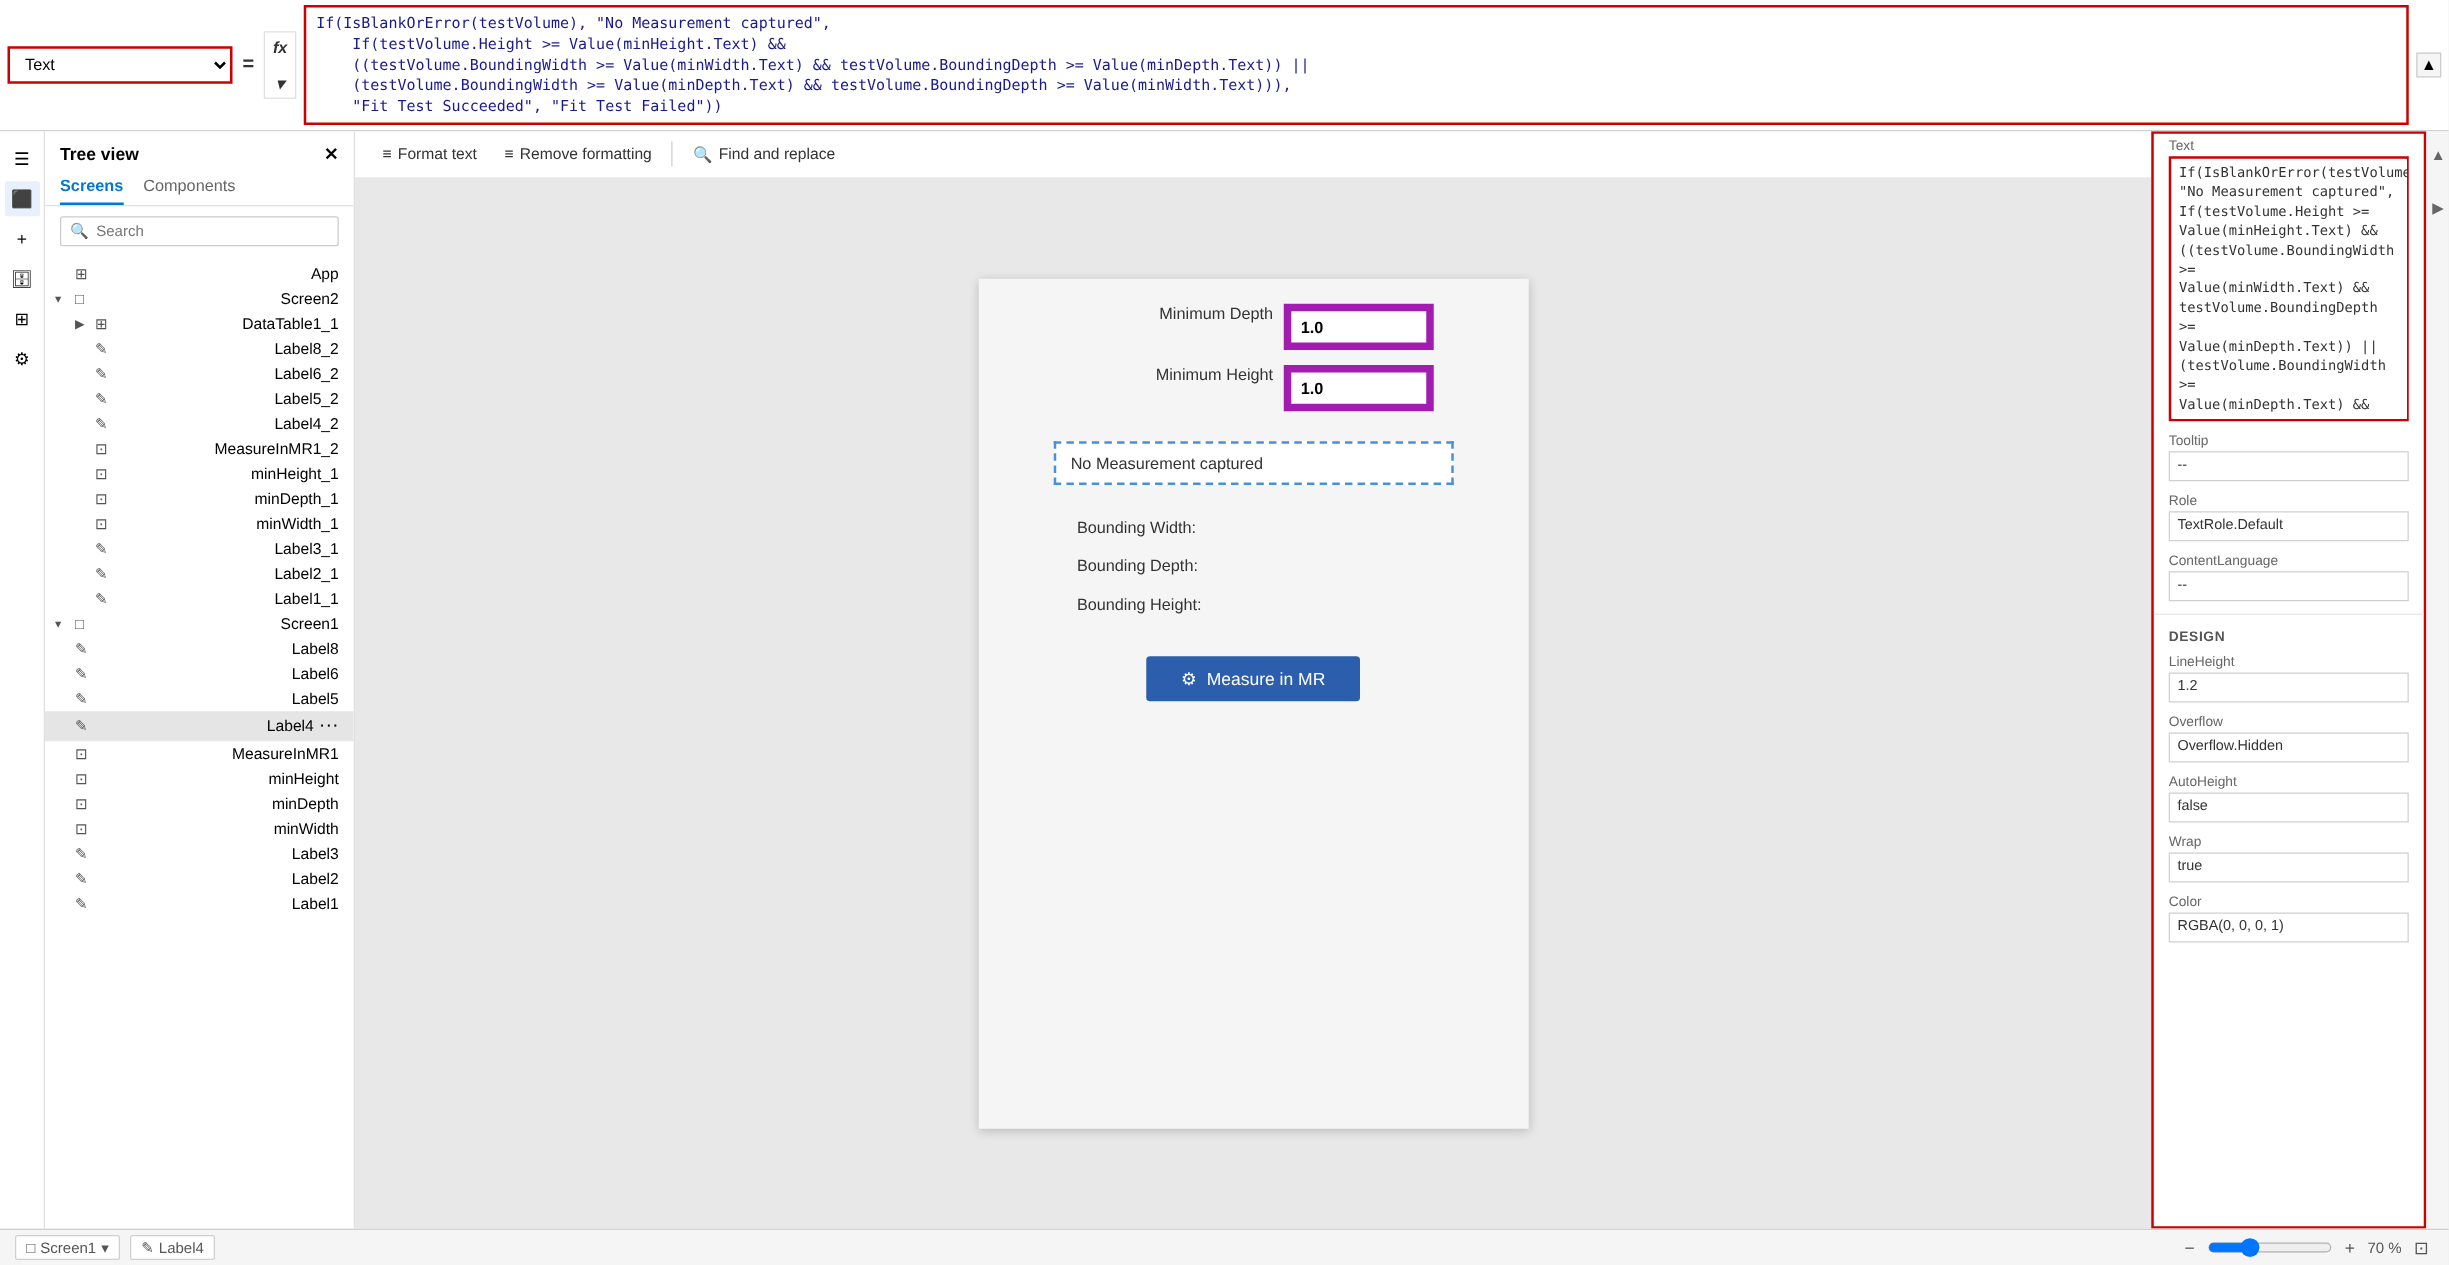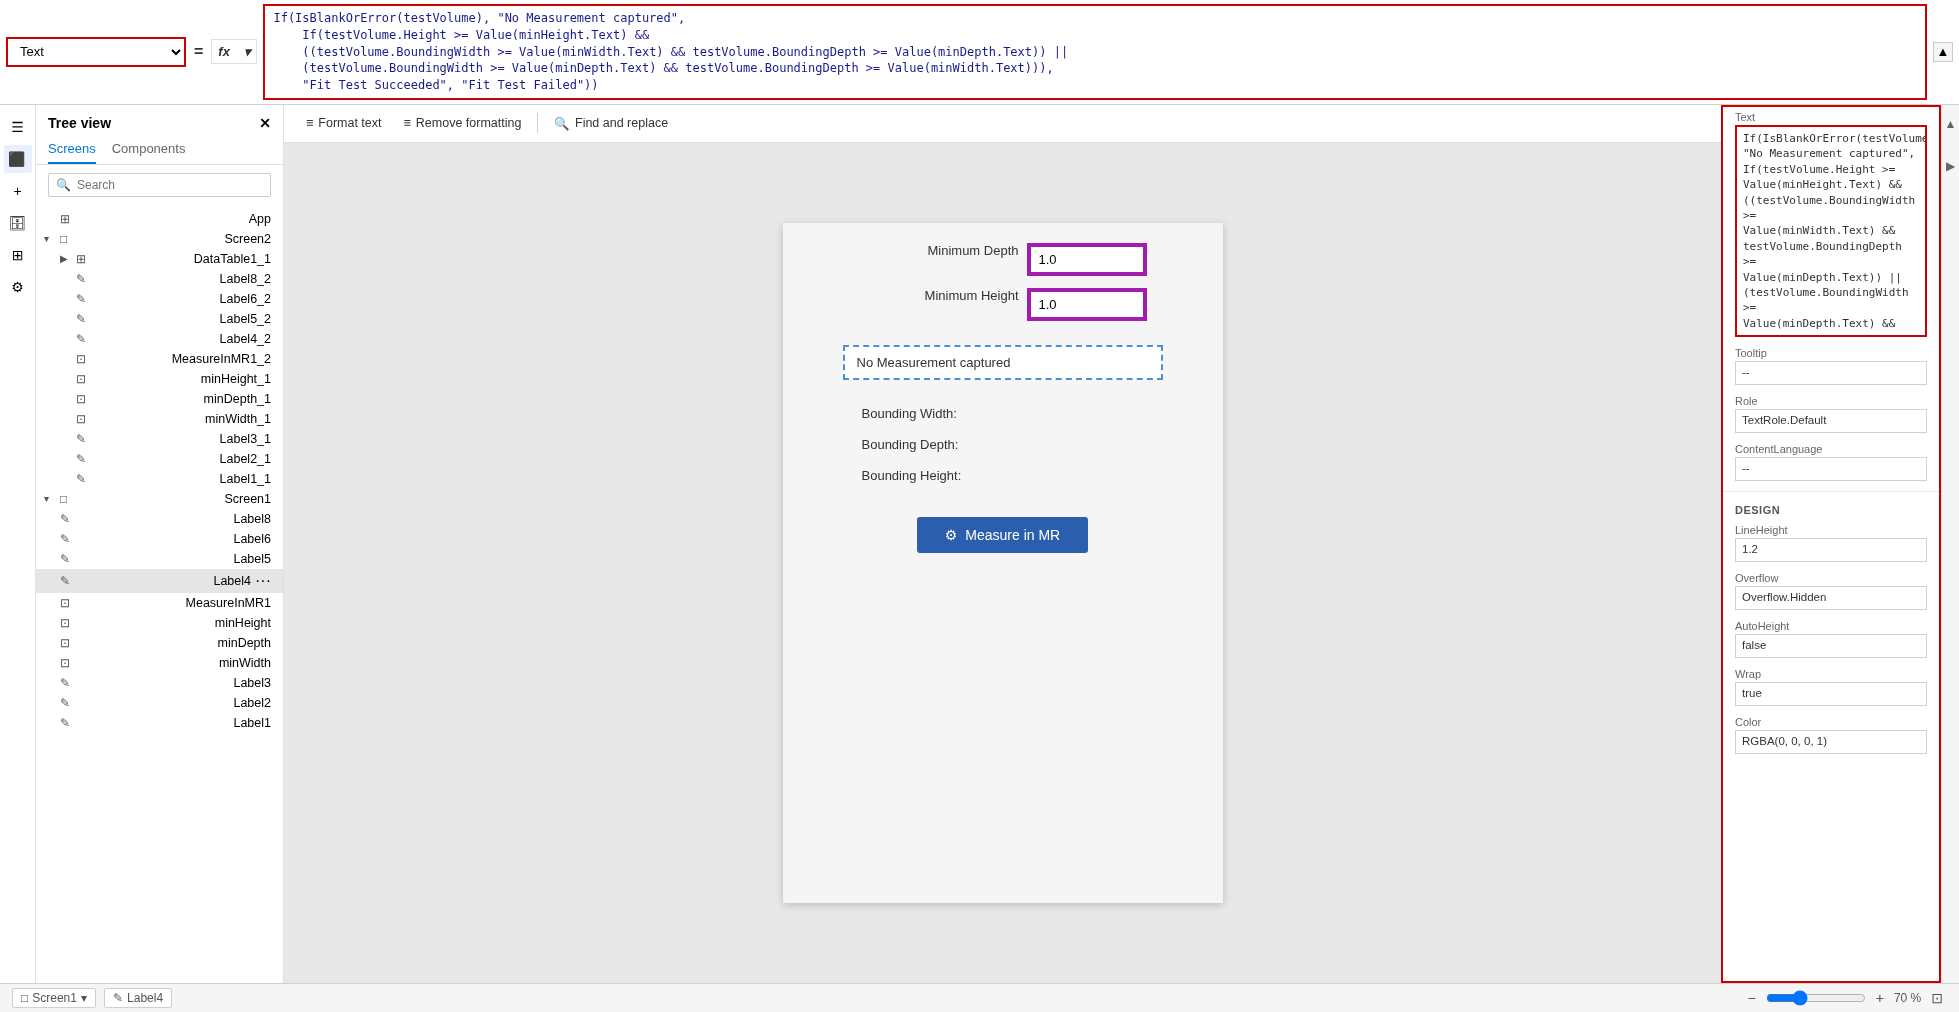--- a/index.html
+++ b/index.html
@@ -12,21 +12,21 @@
     .formula-bar-left {
       display: flex; align-items: center; gap: 4px;
     }
     .formula-selector {
       border: 2px solid #cc0000; padding: 4px 8px; font-size: 13px; min-width: 180px; background: #fff; height: 30px;
     }
     .formula-equals {
       font-size: 16px; font-weight: bold; color: #333; padding: 0 4px;
     }
     .fx-button {
-      display: flex; align-items: center; gap: 14px; font-style: italic; font-weight: bold; color: #333; padding: 4px 6px; background: #fff; border: 1px solid #e0e0e0; cursor: pointer; font-size: 13px;
+      display: flex; align-items: center; gap: 14px; font-style: italic; font-weight: bold; color: #333; padding: 4px 6px; background: #fff; border: 1px solid #e0e0e0; cursor: pointer; font-size: 13px; flex-direction: column;
     }
     .formula-content {
       flex: 1; border: 2px solid #cc0000; padding: 4px 8px; font-size: 12px; font-family: 'Consolas', monospace; color: #1a1a8c; line-height: 1.4; background: #fff; min-height: 30px;
     }
     .formula-collapse {
       width: 20px; height: 20px; border: 1px solid #ccc; display: flex; align-items: center; justify-content: center; cursor: pointer; background: #f5f5f5;
     }
 
     
     .main-layout {
@@ -48,21 +48,21 @@
     }
     .tree-panel-header {
       display: flex; align-items: center; justify-content: space-between; padding: 10px 12px 6px; font-weight: 600; font-size: 14px;
     }
     .tree-panel-tabs {
       display: flex; border-bottom: 1px solid #e0e0e0; padding: 0 12px; gap: 16px;
     }
     .tree-tab {
       padding: 4px 0 6px; font-size: 13px; cursor: pointer; border-bottom: 2px solid transparent; color: #666;
     }
-    .tree-tab.active { border-bottom-color: #0078d4; color: #0078d4; font-weight: 400; }
+    .tree-tab.active { border-bottom-color: #0078d4; color: #0078d4; font-weight: 700; }
     .tree-search {
       padding: 8px 12px;
     }
     .tree-search input {
       width: 100%; padding: 4px 25px 4px 28px; border: 1px solid #ccc; border-radius: 2px; font-size: 12px; background: #fff;
     }
     .tree-search-wrapper {
       position: relative;
     }
     .tree-search-icon {
@@ -100,21 +100,21 @@
     }
 
     
     .form-row {
       display: flex; align-items: flex-start; width: 100%; gap: 8px; justify-content: center;
     }
     .form-label {
       width: 160px; font-size: 13px; text-align: right; color: #333;
     }
     .form-input {
-      width: 120px; padding: 5px 8px; border: 4px solid #a21caf; font-size: 13px; background: #fff;
+      width: 120px; padding: 5px 8px; border: 6px solid #a21caf; font-size: 13px; background: #fff; font-weight: bold;
     }
     .selected-label-box {
       border: 2px dashed #4a90d9; padding: 8px 12px; width: 320px; margin: 12px 0; font-size: 13px; color: #333; background: #fff; position: relative;
     }
     .field-row {
       width: 320px; font-size: 13px; color: #333; padding: 2px 0; margin-left: 38px;
     }
     .measure-btn {
       background: #2b5fad; color: #fff; border: none; padding: 10px 28px; font-size: 14px; cursor: pointer; border-radius: 3px; display: flex; align-items: center; gap: 8px; margin-top: 20px;
     }

